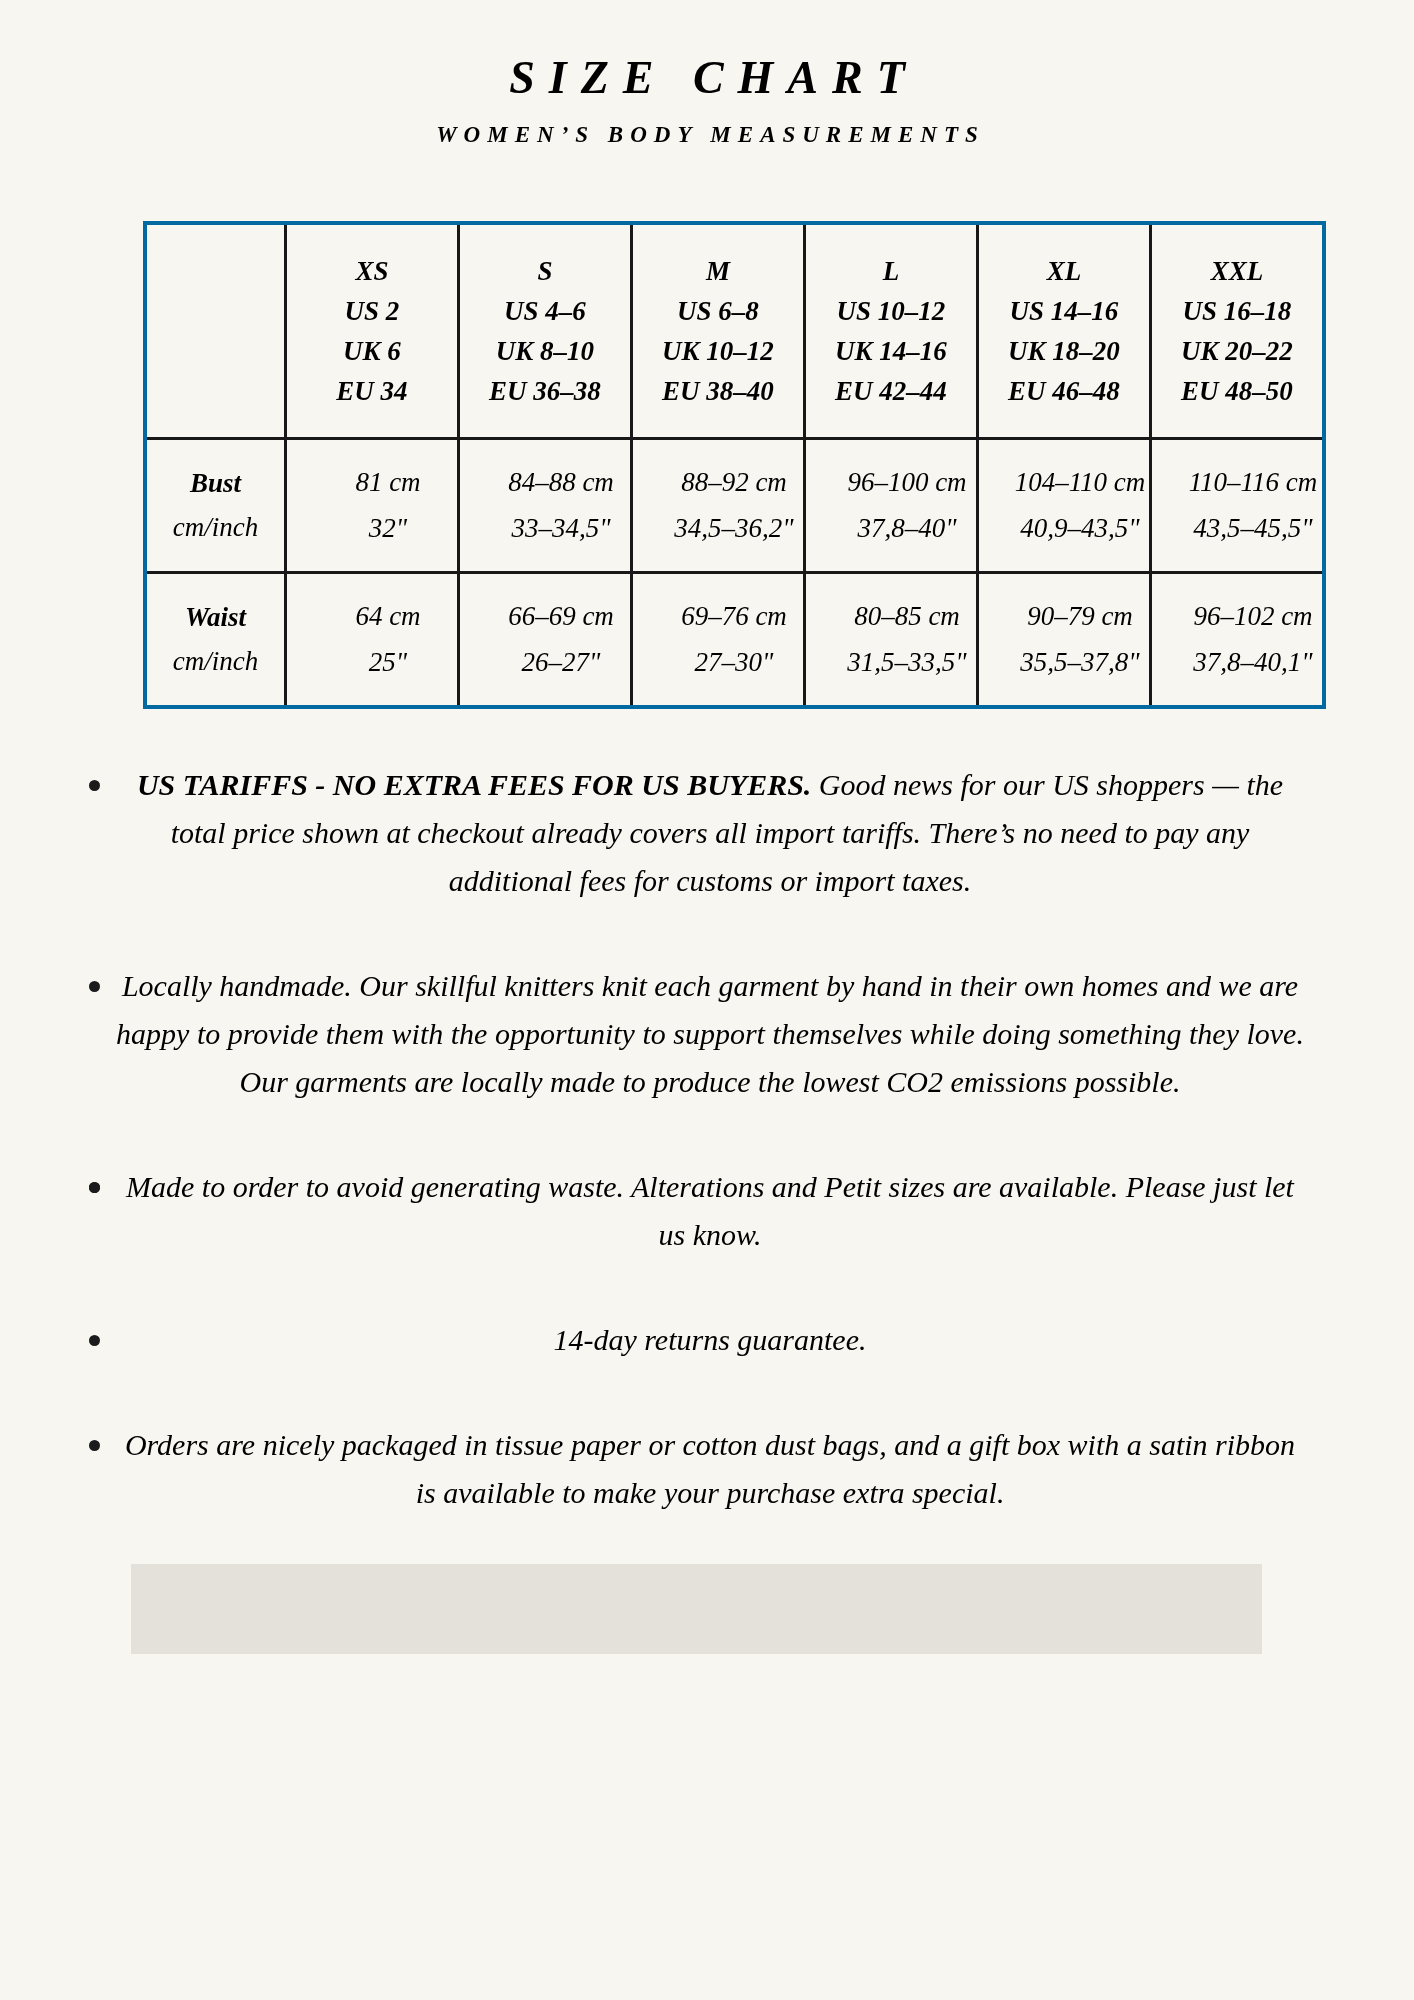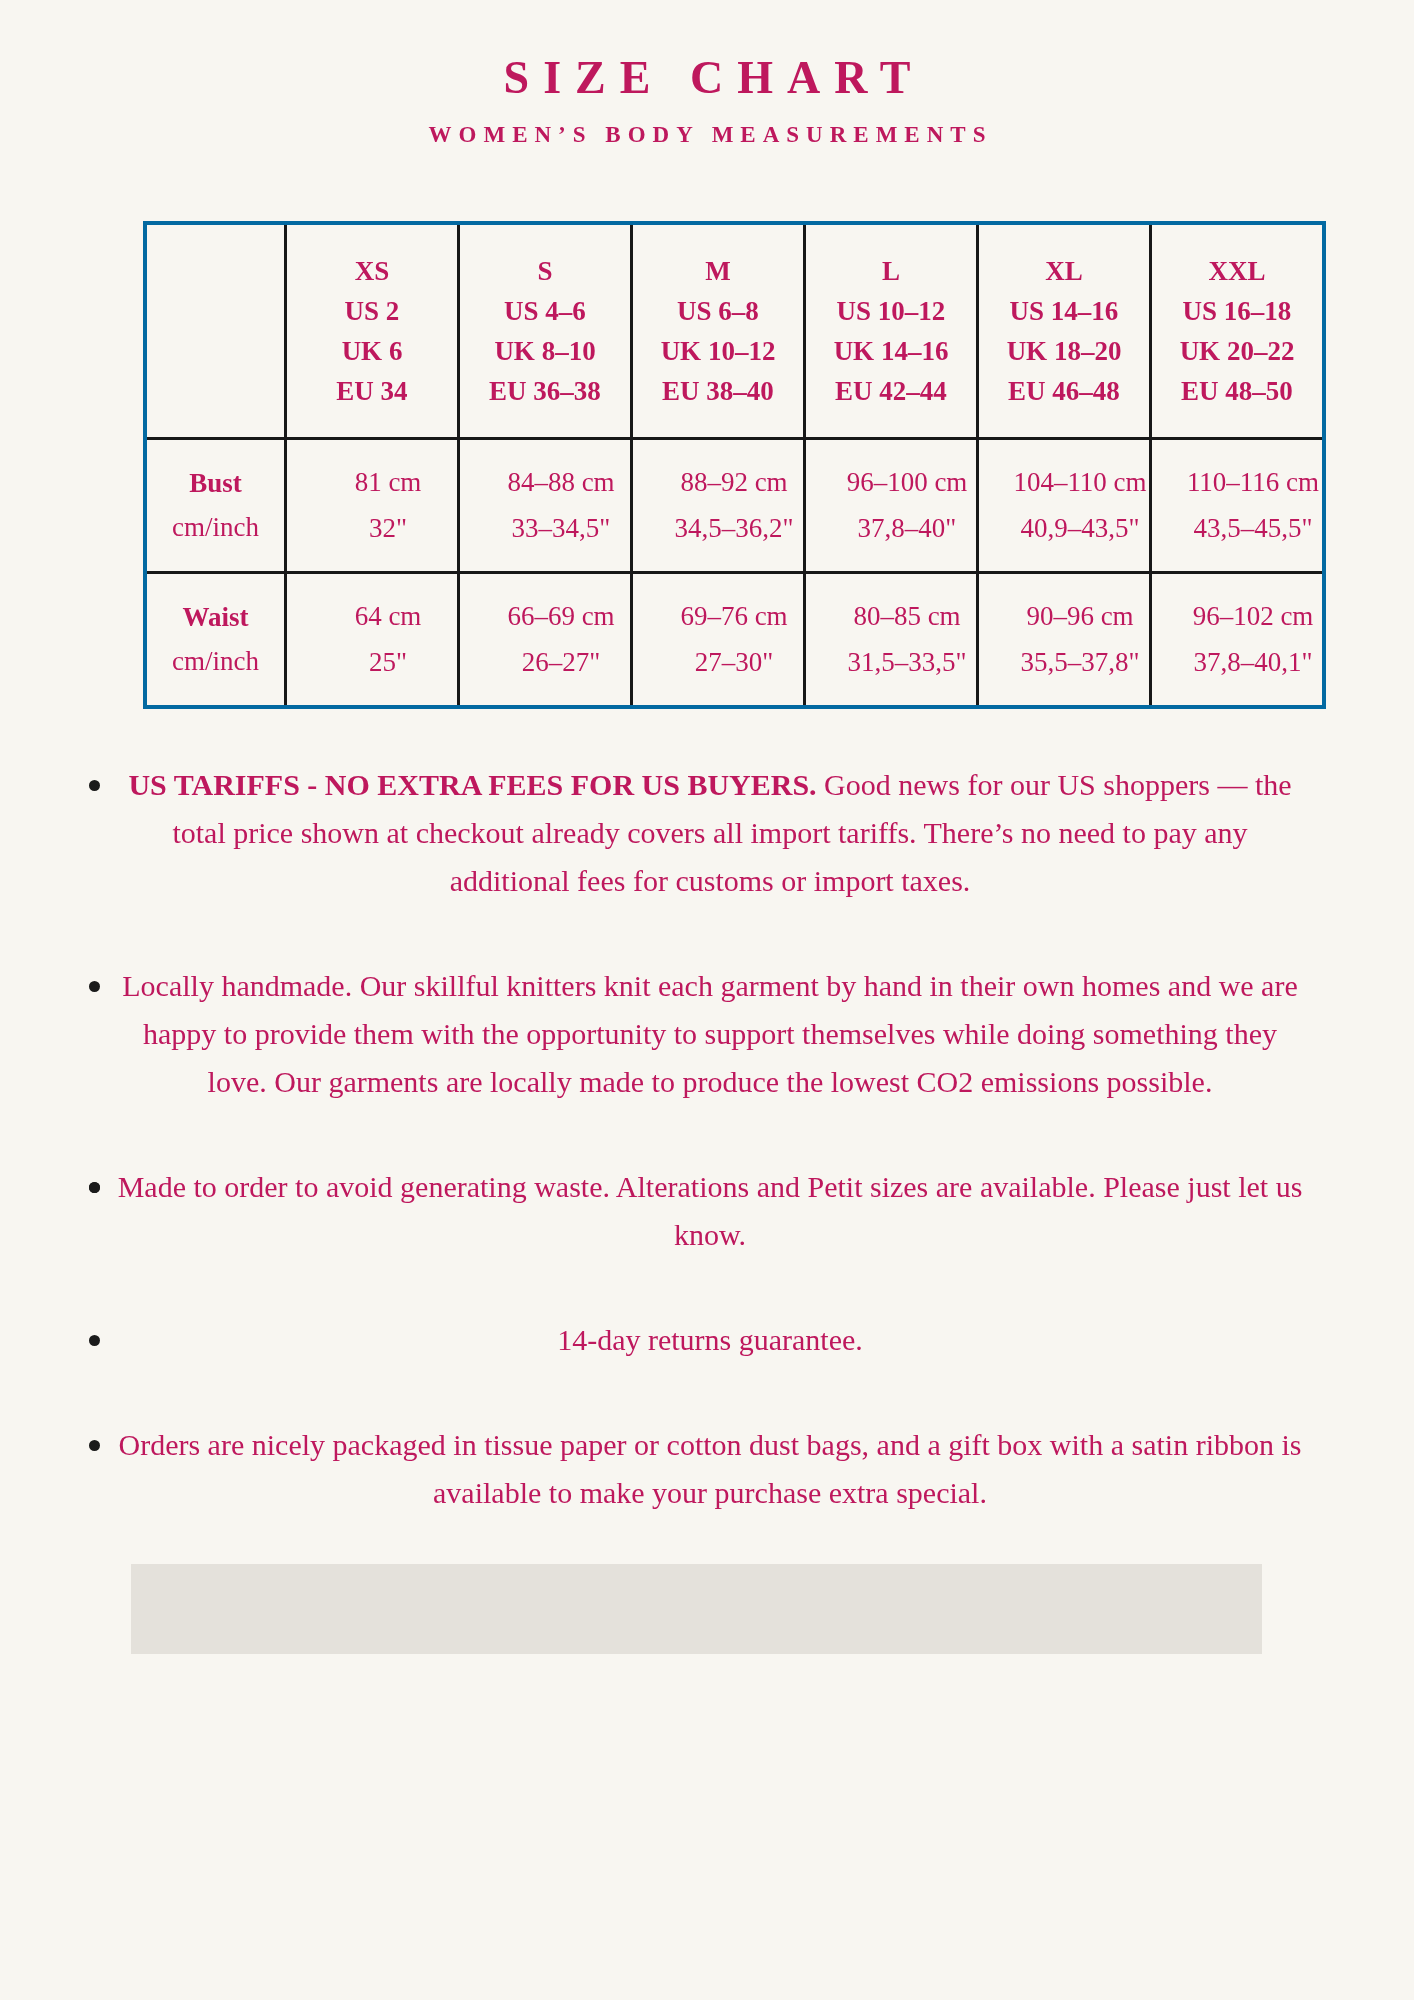--- a/index.html
+++ b/index.html
@@ -71,21 +71,21 @@
   
   .bottom-panel {
     margin:47px 0 0 131px;
     width:1131px; height:90px;
     background:#E4E1DB;
   }
 </style>
 </head>
 <body>
 
-<div class="page" style="background: rgb(248, 246, 241); color: #be185d;">
+<div class="page" style="background: rgb(248, 246, 241); color: #000000; font-style: italic;">
   <h1 class="title">SIZE CHART</h1>
   <h2 class="subtitle">WOMEN’S BODY MEASUREMENTS</h2>
 
   <table class="size-table">
     <tbody>
         <tr>
           <td class="corner-cell"></td>
           <td class="size-header-cell">
             <div class="hdr-line">XS</div>
             <div class="hdr-line">US 2</div>
@@ -168,21 +168,21 @@
           </td>
           <td class="measure-value-cell">
             <div class="val-line">69–76 cm</div>
             <div class="val-line">27–30"</div>
           </td>
           <td class="measure-value-cell">
             <div class="val-line">80–85 cm</div>
             <div class="val-line">31,5–33,5"</div>
           </td>
           <td class="measure-value-cell">
-            <div class="val-line">90–96 cm</div>
+            <div class="val-line">90–79 cm</div>
             <div class="val-line">35,5–37,8"</div>
           </td>
           <td class="measure-value-cell">
             <div class="val-line">96–102 cm</div>
             <div class="val-line">37,8–40,1"</div>
           </td>
         </tr>
       </tbody>
   </table>
 

